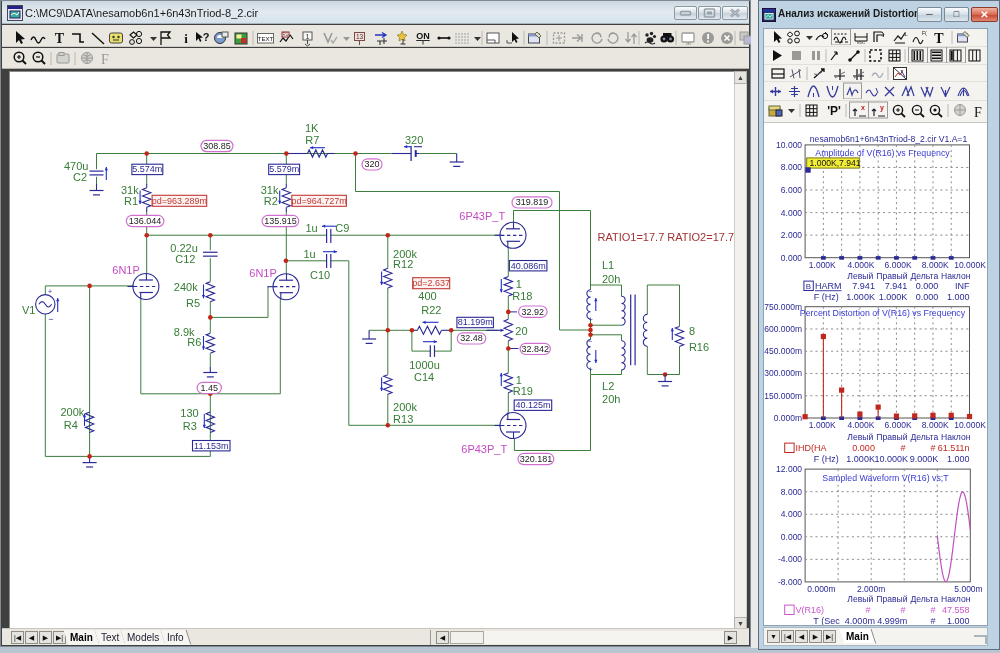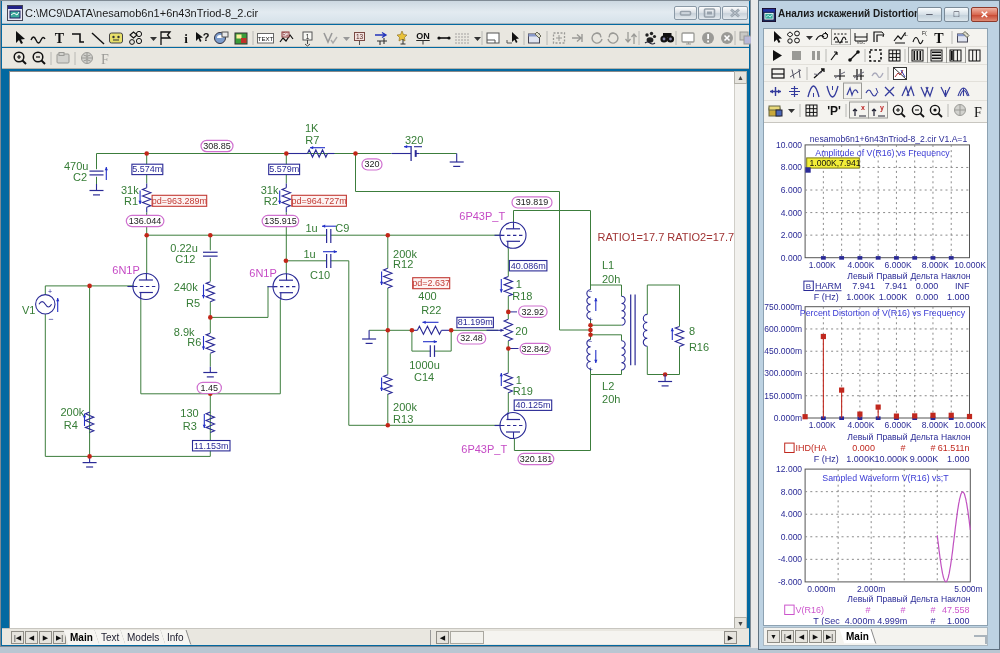--- a/index.html
+++ b/index.html
@@ -1,18 +1,18 @@
 <!DOCTYPE html>
 <html><head><meta charset="utf-8">
 <style>
 * { margin:0; padding:0; box-sizing:border-box; }
 html,body { width:1000px; height:653px; overflow:hidden; font-family:"Liberation Sans",sans-serif; }
 body { background:#b9c6d2; position:relative; }
 .win { position:absolute; }
-#lw { left:0; top:0; width:751px; height:647px; background:#0369a1; border:1px solid #7f8a94; }
+#lw { left:0; top:0; width:751px; height:647px; background:#404040; border:1px solid #7f8a94; }
 #lw-title { position:absolute; left:1px; right:1px; top:0; height:23px;
   background:linear-gradient(180deg,#ccd8e1 0%,#e3ebf1 50%,#d6e2ea 100%);
   border-bottom:1px solid #aab6be; }
 #lw-title .cap { position:absolute; left:23px; top:6px; font-size:11px; color:#1a1a1a; white-space:nowrap; }
 .btn3 { position:absolute; top:5px; width:20px; height:14px; border:1px solid #8a99a6;
   background:linear-gradient(180deg,#fdfdfd,#d8dee4 50%,#c8d2da 55%,#e3e9ee); border-radius:2px;
   font-size:9px; line-height:12px; text-align:center; color:#222; }
 #lw-tb1 { position:absolute; left:1px; right:1px; top:24px; height:22px; background:#e9e7e0;
   border-bottom:1px solid #cfcdc6; }
 #lw-tb2 { position:absolute; left:1px; right:1px; top:47px; height:21px; background:#e9e7e0;

